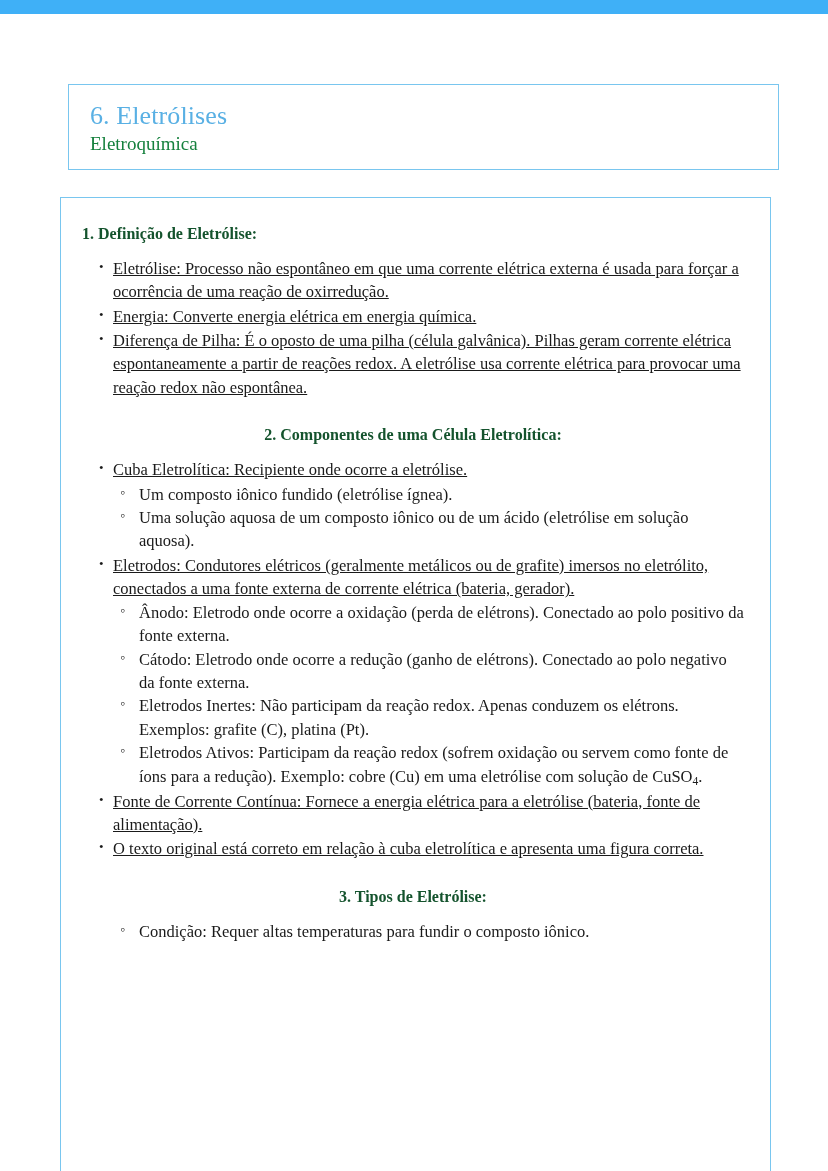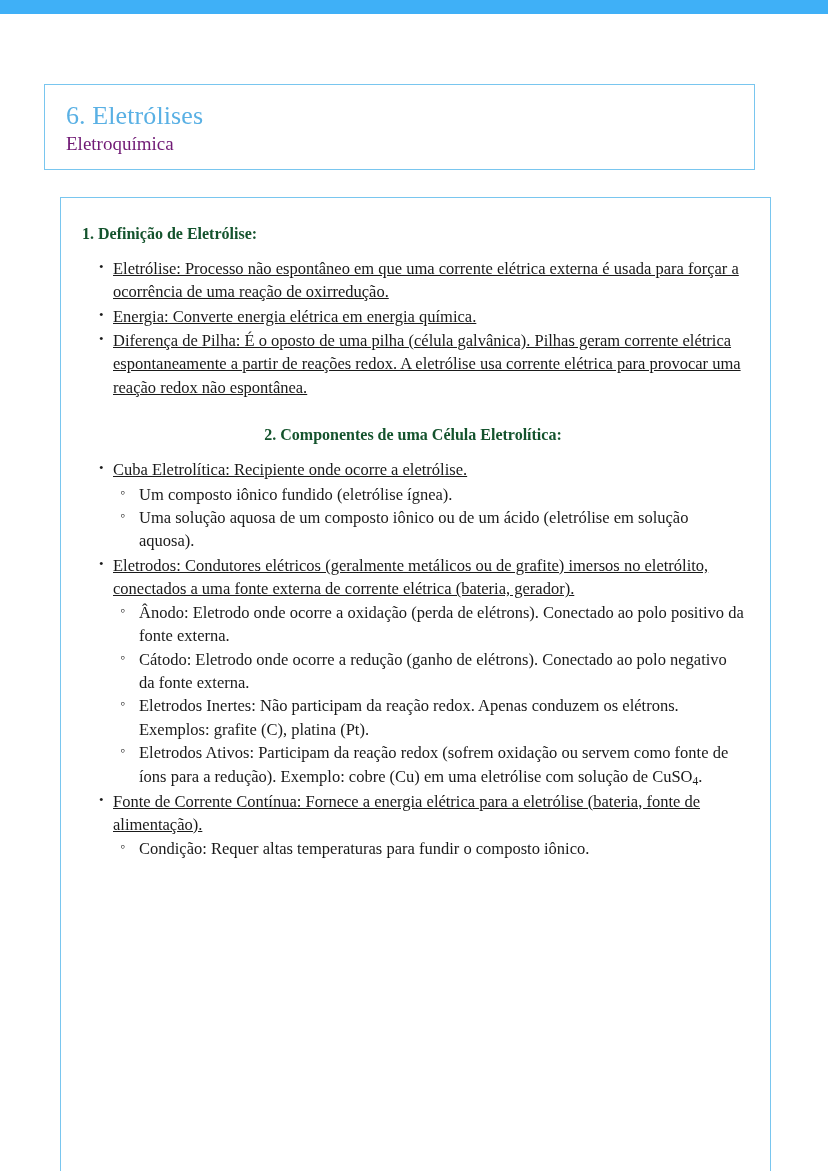--- a/index.html
+++ b/index.html
@@ -30,36 +30,36 @@
     height: 1157px;
     background: #ffffff;
   }
   .card {
     position: absolute;
     background: #ffffff;
     border: 1.5px solid #79c6ef;
     box-sizing: border-box;
   }
   #header-card {
-    left: 44px;
+    left: 68px;
     top: 70px;
     width: 711px;
     height: 86px;
     padding: 16px 0 0 21px;
   }
   #doc-title {
     color: #59b0e4;
     font-size: 26px;
     font-weight: normal;
     line-height: 1.15;
     margin: 0 0 2px 0;
     letter-spacing: 0.1px;
   }
   #doc-subtitle {
-    color: #701a75;
+    color: #15803d;
     font-size: 19px;
     line-height: 1.2;
     margin: 0;
   }
   #content-card {
     left: 60px;
     top: 183px;
     width: 711px;
     height: 1010px;
     padding: 26px 26px 0 21px;
@@ -163,21 +163,25 @@
             <ul class="lvl2">
               <li>Ânodo: Eletrodo onde ocorre a oxidação (perda de elétrons). Conectado ao polo positivo da fonte externa.</li>
               <li>Cátodo: Eletrodo onde ocorre a redução (ganho de elétrons). Conectado ao polo negativo da fonte externa.</li>
               <li>Eletrodos Inertes: Não participam da reação redox. Apenas conduzem os elétrons. Exemplos: grafite (C), platina (Pt).</li>
               <li>Eletrodos Ativos: Participam da reação redox (sofrem oxidação ou servem como fonte de íons para a redução). Exemplo: cobre (Cu) em uma eletrólise com solução de CuSO<sub>4</sub>.</li>
             </ul>
           </li>
           <li>
             <span class="txt">Fonte de Corrente Contínua: Fornece a energia elétrica para a eletrólise (bateria, fonte de alimentação).</span>
           </li>
+          <li>
+            <span class="txt">O texto original está correto em relação à cuba eletrolítica e apresenta uma figura correta.</span>
+          </li>
         </ul>
+        <div class="section-heading spaced">3. Tipos de Eletrólise:</div>
         <ul class="lvl1">
           <li>
             <ul class="lvl2">
               <li>Condição: Requer altas temperaturas para fundir o composto iônico.</li>
             </ul>
           </li>
         </ul>
       </div>
   </div>
 

